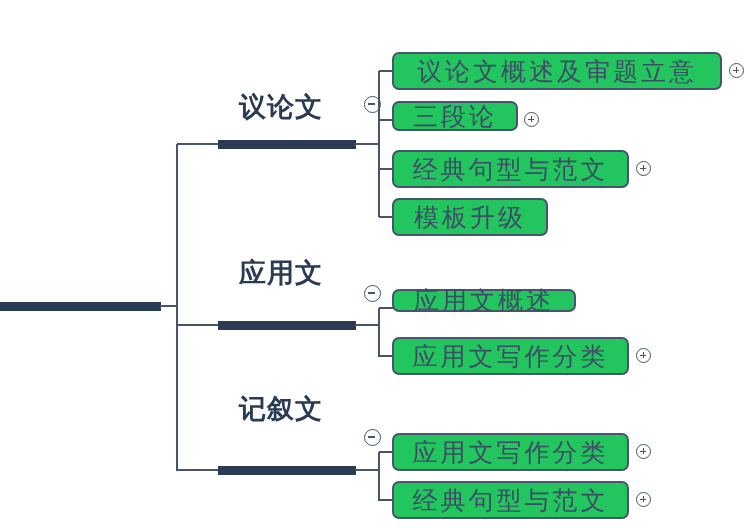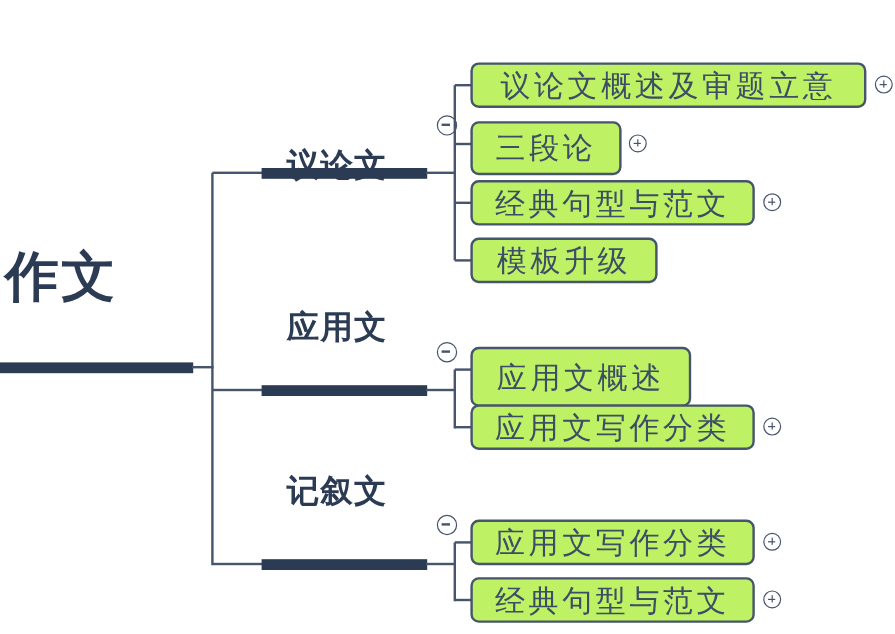--- a/index.html
+++ b/index.html
@@ -118,81 +118,80 @@
     width:14px;
     background:#46546c;
   }
 
   
   .leaf{
     position:absolute;
     box-sizing:border-box;
     border:2px solid #46546c;
     border-radius:7px;
-    background:#bef264;
+    background:#22c55e;
     display:flex;
     align-items:center;
     justify-content:center;
     color:#3d4d66;
     font-family:"Liberation Serif", serif;
     font-size:25px;
     letter-spacing:3px;
     white-space:nowrap;
     padding:0 10px;
   }
 </style>
 </head>
 <body>
 
 <div id="map">
 
-  <div class="root-label">作文</div>
   <div class="root-bar"></div>
   <div class="root-stub"></div>
   <div class="trunk-spine"></div>
 
   <div class="branch">
     <div class="branch-lead" style="left:177px;top:143px;width:42px;"></div>
     <div class="branch-bar" style="left:218px;top:140px;width:138px;"></div>
-    <div class="branch-label" style="left:239px;top:94px;margin-top:31px;">议论文</div>
+    <div class="branch-label" style="left:239px;top:94px;">议论文</div>
     <div class="branch-tail" style="left:355px;top:143px;width:24px;"></div>
     <div class="toggle" style="left:364px;top:96px;"></div>
 
     <div class="sub-spine" style="left:378px;top:71px;height:146px;"></div>
 
     <div class="sub-stub" style="left:379px;top:70px;"></div>
     <div class="sub-stub" style="left:379px;top:119px;"></div>
     <div class="sub-stub" style="left:379px;top:168px;"></div>
     <div class="sub-stub" style="left:379px;top:216px;"></div>
 
     <div class="leaf" style="left:392px;top:52px;width:330px;height:38px;">议论文概述及审题立意</div>
     <div class="toggle plus" style="left:729px;top:63px;"></div>
 
-    <div class="leaf" style="left:392px;top:101px;width:126px;height:45px;">三段论</div>
+    <div class="leaf" style="left:392px;top:101px;width:126px;height:30px;">三段论</div>
     <div class="toggle plus" style="left:524px;top:112px;"></div>
 
     <div class="leaf" style="left:392px;top:150px;width:237px;height:38px;">经典句型与范文</div>
     <div class="toggle plus" style="left:636px;top:161px;"></div>
 
     <div class="leaf" style="left:392px;top:198px;width:156px;height:38px;">模板升级</div>
   </div>
 
   <div class="branch">
     <div class="branch-lead" style="left:177px;top:324px;width:42px;"></div>
     <div class="branch-bar" style="left:218px;top:321px;width:138px;"></div>
     <div class="branch-label" style="left:239px;top:260px;">应用文</div>
     <div class="branch-tail" style="left:355px;top:324px;width:24px;"></div>
     <div class="toggle" style="left:364px;top:285px;"></div>
 
     <div class="sub-spine" style="left:378px;top:308px;height:49px;"></div>
 
     <div class="sub-stub" style="left:379px;top:307px;"></div>
     <div class="sub-stub" style="left:379px;top:355px;"></div>
 
-    <div class="leaf" style="left:392px;top:289px;width:184px;height:50px;">应用文概述</div>
+    <div class="leaf" style="left:392px;top:289px;width:184px;height:23px;">应用文概述</div>
 
     <div class="leaf" style="left:392px;top:337px;width:237px;height:38px;">应用文写作分类</div>
     <div class="toggle plus" style="left:636px;top:348px;"></div>
   </div>
 
   <div class="branch">
     <div class="branch-lead" style="left:177px;top:469px;width:42px;"></div>
     <div class="branch-bar" style="left:218px;top:466px;width:138px;"></div>
     <div class="branch-label" style="left:239px;top:396px;">记叙文</div>
     <div class="branch-tail" style="left:355px;top:469px;width:24px;"></div>

